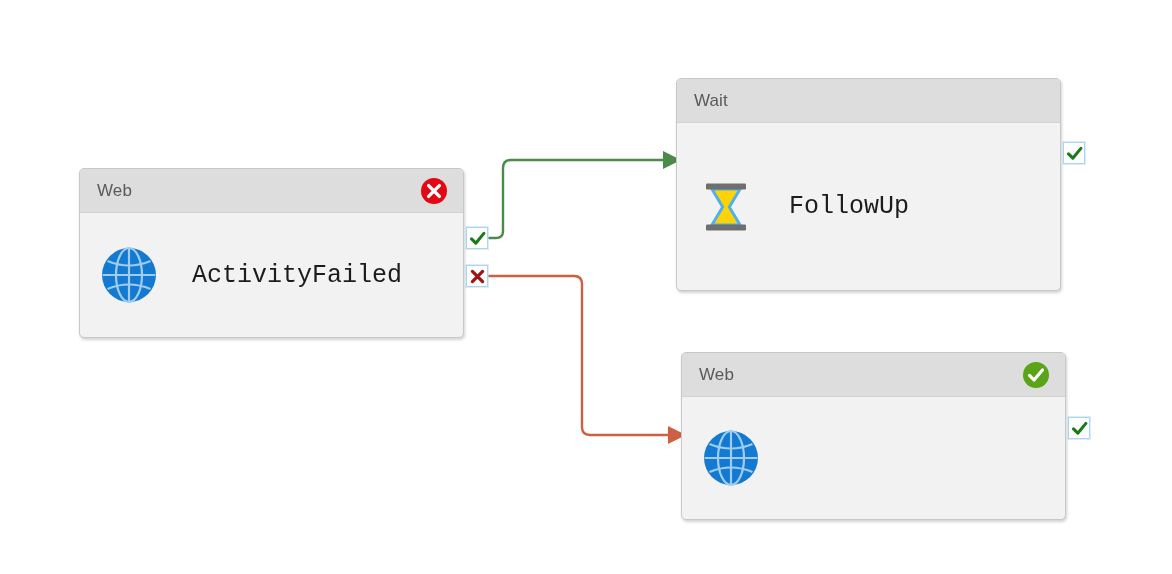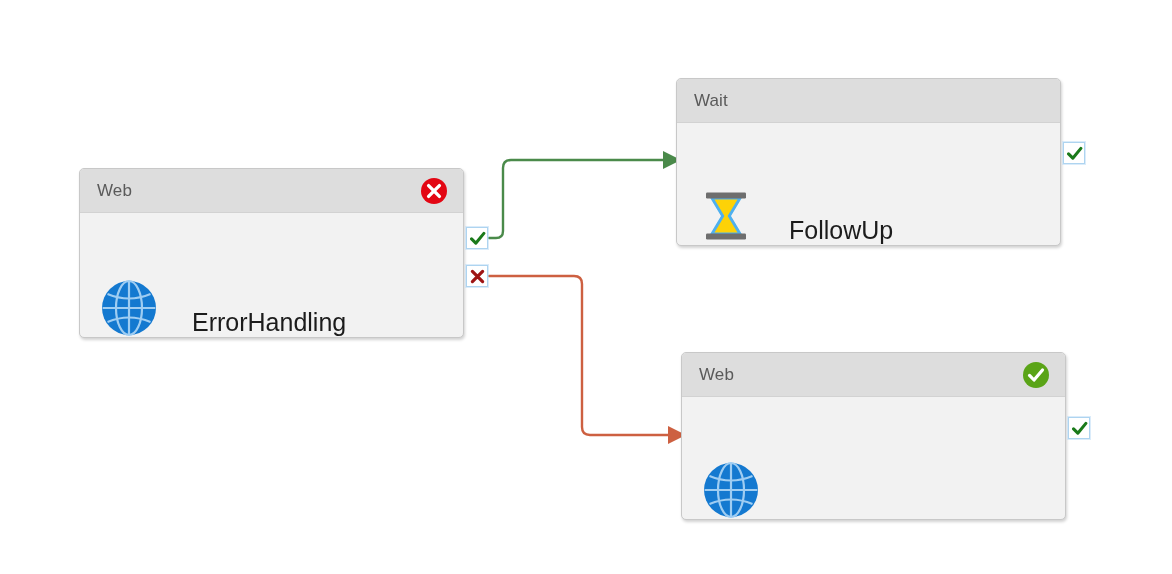--- a/index.html
+++ b/index.html
@@ -53,24 +53,25 @@
     position: absolute;
     right: 15px;
     top: 50%;
     transform: translateY(-50%);
     width: 28px;
     height: 28px;
     line-height: 0;
   }
   .node-body {
     display: flex;
-    align-items: flex-end;
+    align-items: center;
     height: calc(100% - 44px);
     padding-left: 20px;
     box-sizing: border-box;
+    font-family: Liberation Mono, monospace;
   }
   .node-icon {
     width: 58px;
     height: 58px;
     flex: 0 0 58px;
     line-height: 0;
   }
   .node-label {
     font-size: 25px;
     color: #1c1c1c;
@@ -126,36 +127,36 @@
           <circle cx="29" cy="29" r="27" fill="#1479d0"></circle>
           <g fill="none" stroke="#9fcdf2" stroke-width="2.2">
             <ellipse cx="29" cy="29" rx="13" ry="27"></ellipse>
             <line x1="29" y1="2" x2="29" y2="56"></line>
             <line x1="2.6" y1="29" x2="55.4" y2="29"></line>
             <path d="M7.5 15 Q29 24 50.5 15"></path>
             <path d="M7.5 43 Q29 34 50.5 43"></path>
           </g>
         </svg>
       </span>
-      <span class="node-label">ErrorHandling</span>
+      <span class="node-label">ActivityFailed</span>
     </div>
   </div>
 
   <div class="handle" style="left:466px; top:227px;">
     <svg viewBox="0 0 20 20" width="17" height="17">
       <path d="M3 10.5 L8 15.5 L17.5 4" fill="none" stroke="#1a7a1a" stroke-width="3.6" stroke-linecap="round" stroke-linejoin="round"></path>
     </svg>
   </div>
   <div class="handle" style="left:466px; top:265px;">
     <svg viewBox="0 0 20 20" width="17" height="17">
       <path d="M4 4 L16 16 M16 4 L4 16" fill="none" stroke="#9e1414" stroke-width="3.8" stroke-linecap="round"></path>
     </svg>
   </div>
 
-  <div class="node" style="left:676px; top:78px; width:385px; height:168px;">
+  <div class="node" style="left:676px; top:78px; width:385px; height:213px;">
     <div class="node-header">
       <span class="node-title">Wait</span>
     </div>
     <div class="node-body">
       <span class="node-icon">
         <svg viewBox="0 0 58 58" width="58" height="58">
           <path d="M12 9 H46 L34 29 L46 49 H12 L24 29 Z" fill="#4fb0ef"></path>
           <path d="M17.5 12.5 H40.5 L30.6 29 L40.5 45.5 H17.5 L27.4 29 Z" fill="#fdd207"></path>
           <rect x="9" y="5.5" width="40" height="6" rx="1.2" fill="#6e6e6e"></rect>
           <rect x="9" y="46.5" width="40" height="6" rx="1.2" fill="#6e6e6e"></rect>

